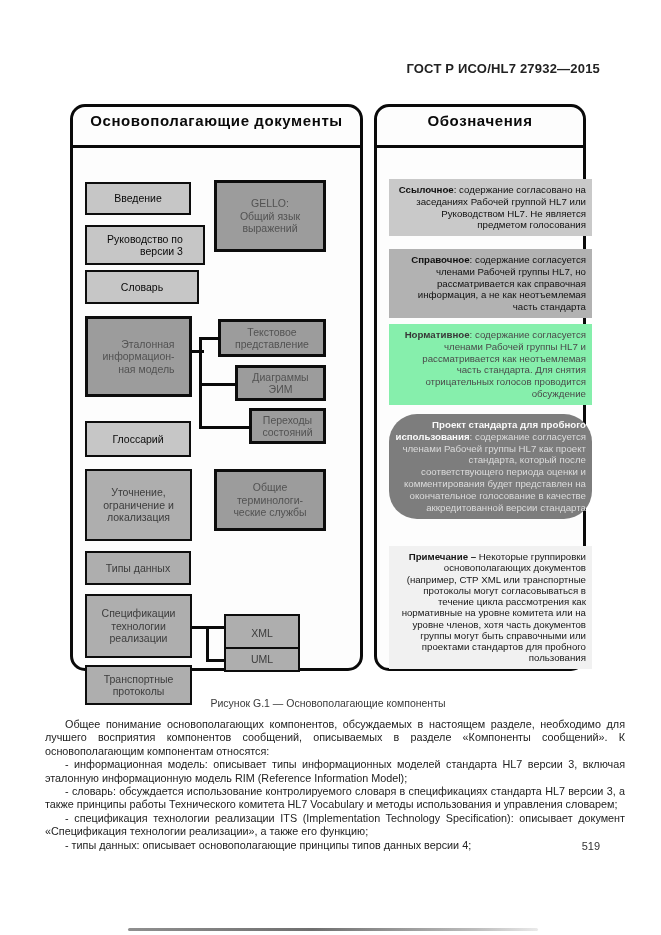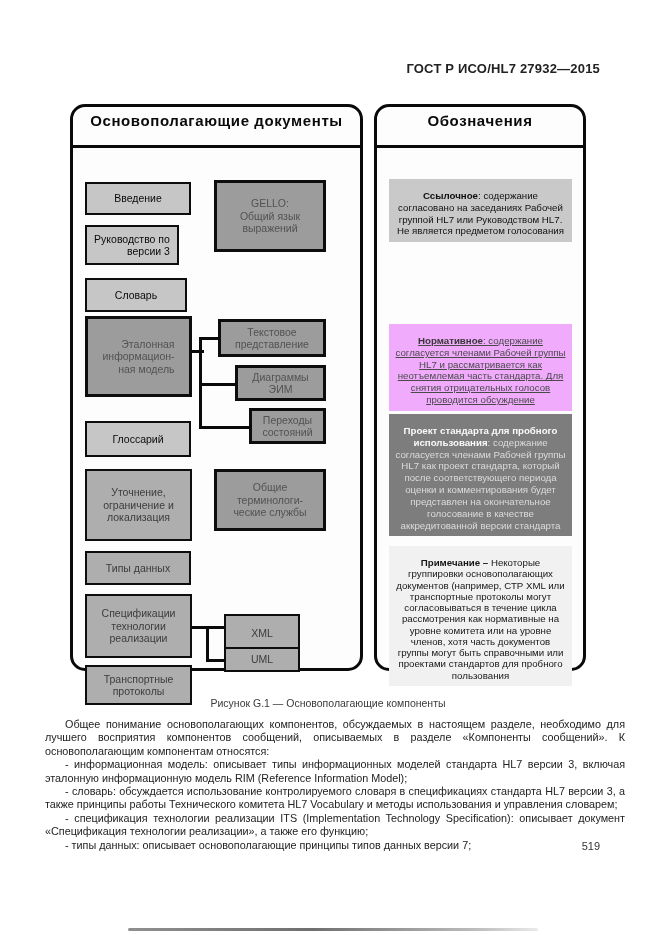--- a/index.html
+++ b/index.html
@@ -39,30 +39,30 @@
     display:flex; align-items:center; justify-content:center;
     text-align:center; font-size:10.5px; line-height:1.18;
     white-space:pre-line;
   }
   .box-light { background:#c6c6c6; border:2px solid #0d0d0d; color:#0a0a0a;text-align:right; }
   .box-mid   { background:#aeaeae; border:2px solid #0d0d0d; color:#3c3c3c; }
   .box-dark  { background:#9c9c9c; border:3px solid #0d0d0d; color:#525252; }
   .conn { position:absolute; background:#0a0a0a; }
   
   .legend {
-    position:absolute; left:12px; width:183px;
-    box-sizing:border-box; padding:11px 6px 5px 6px;
-    font-size:9.7px; line-height:1.22; text-align:center;
+    position:absolute; left:12px; width:203px;
+    box-sizing:border-box; padding:5px 6px 5px 6px;
+    font-size:9.7px; line-height:1.22; text-align:right;
   }
   .legend b { font-weight:bold; }
   .legend-1 { background:#c9c9c9; color:#101010; }
   .legend-2 { background:#b2b2b2; color:#101010; }
-  .legend-3 { background:#f0abfc; color:#4a4a4a;text-decoration:underline; }
+  .legend-3 { background:#86efac; color:#4a4a4a; }
   .legend-3 b { color:#383838; }
-  .legend-4 { background:#7d7d7d; color:#dcdcdc; }
+  .legend-4 { background:#7d7d7d; color:#dcdcdc;border-radius:28px; }
   .legend-4 b { color:#fafafa; }
   .legend-note { background:#f1f1f1; color:#161616; line-height:1.16; }
   
   .fig-caption {
     position:absolute; left:70px; top:697px; width:516px;
     text-align:center; font-size:10.5px; color:#3a3a3a;
   }
   .body-text {
     position:absolute; left:45px; top:718px; width:580px;
     font-size:10.8px; line-height:13.4px; color:#222;
@@ -83,23 +83,23 @@
 </head>
 <body>
 
 <div class="doc-header">ГОСТ Р ИСО/HL7 27932—2015</div>
 
 <div class="panel panel-left">
   <div class="panel-title">Основополагающие документы</div>
   <div class="panel-body">
 
     <div class="box box-light" style="left:12px; top:34px;  width:106px; height:33px;">Введение</div>
-    <div class="box box-light" style="left:12px; top:77px;  width:94px; height:40px;">Руководство по
+    <div class="box box-light" style="left:12px; top:77px;  width:120px; height:40px;">Руководство по
 версии 3</div>
-    <div class="box box-light" style="left:12px; top:122px; width:102px; height:34px;margin-top:8px;">Словарь</div>
+    <div class="box box-light" style="left:12px; top:122px; width:114px; height:34px;">Словарь</div>
     <div class="box box-dark" style="left:12px; top:168px; width:107px; height:81px;text-align:right;">Эталонная
 информацион-
 ная модель</div>
     <div class="box box-light" style="left:12px; top:273px; width:106px; height:36px;">Глоссарий</div>
     <div class="box box-mid" style="left:12px; top:321px; width:107px; height:72px;">Уточнение,
 ограничение и
 локализация</div>
     <div class="box box-mid" style="left:12px; top:403px; width:106px; height:34px;">Типы данных</div>
     <div class="box box-mid" style="left:12px; top:517px; width:107px; height:40px;">Транспортные
 протоколы</div>
@@ -134,37 +134,40 @@
   </div>
 </div>
 
 <div class="panel panel-right">
   <div class="panel-title">Обозначения</div>
   <div class="panel-body">
 
     <div class="legend legend-1" style="top:31px;">
       <b>Ссылочное</b><span>: содержание согласовано на заседаниях Рабочей группой HL7 или Руководством HL7. Не является предметом голосования</span>
     </div>
+    <div class="legend legend-2" style="top:101px;">
+      <b>Справочное</b><span>: содержание согласуется членами Рабочей группы HL7, но рассматривается как справочная информация, а не как неотъемлемая часть стандарта</span>
+    </div>
     <div class="legend legend-3" style="top:176px;">
       <b>Нормативное</b><span>: содержание согласуется членами Рабочей группы HL7 и рассматривается как неотъемлемая часть стандарта. Для снятия отрицательных голосов проводится обсуждение</span>
     </div>
     <div class="legend legend-4" style="top:266px;">
       <b>Проект стандарта для пробного использования</b><span>: содержание согласуется членами Рабочей группы HL7 как проект стандарта, который после соответствующего периода оценки и комментирования будет представлен на окончательное голосование в качестве аккредитованной версии стандарта</span>
     </div>
     <div class="legend legend-note" style="top:398px;">
       <b>Примечание –</b><span> Некоторые группировки основополагающих документов (например, СТР XML или транспортные протоколы могут согласовываться в течение цикла рассмотрения как нормативные на уровне комитета или на уровне членов, хотя часть документов группы могут быть справочными или проектами стандартов для пробного пользования</span>
     </div>
   </div>
 </div>
 
 <div class="fig-caption">Рисунок G.1 — Основополагающие компоненты</div>
 
 <div class="body-text">
   <p>Общее понимание основополагающих компонентов, обсуждаемых в настоящем разделе, необходимо для лучшего восприятия компонентов сообщений, описываемых в разделе «Компоненты сообщений». К основополагающим компонентам относятся:</p>
   <p>- информационная модель: описывает типы информационных моделей стандарта HL7 версии 3, включая эталонную информационную модель RIM (Reference Information Model);</p>
   <p>- словарь: обсуждается использование контролируемого словаря в спецификациях стандарта HL7 версии 3, а также принципы работы Технического комитета HL7 Vocabulary и методы использования и управления словарем;</p>
   <p>- спецификация технологии реализации ITS (Implementation Technology Specification): описывает документ «Спецификация технологии реализации», а также его функцию;</p>
-  <p>- типы данных: описывает основополагающие принципы типов данных версии 7;</p>
+  <p>- типы данных: описывает основополагающие принципы типов данных версии 4;</p>
 </div>
 
 <div class="page-number">519</div>
 
 <div class="scan-edge"></div>
 
 </body></html>

